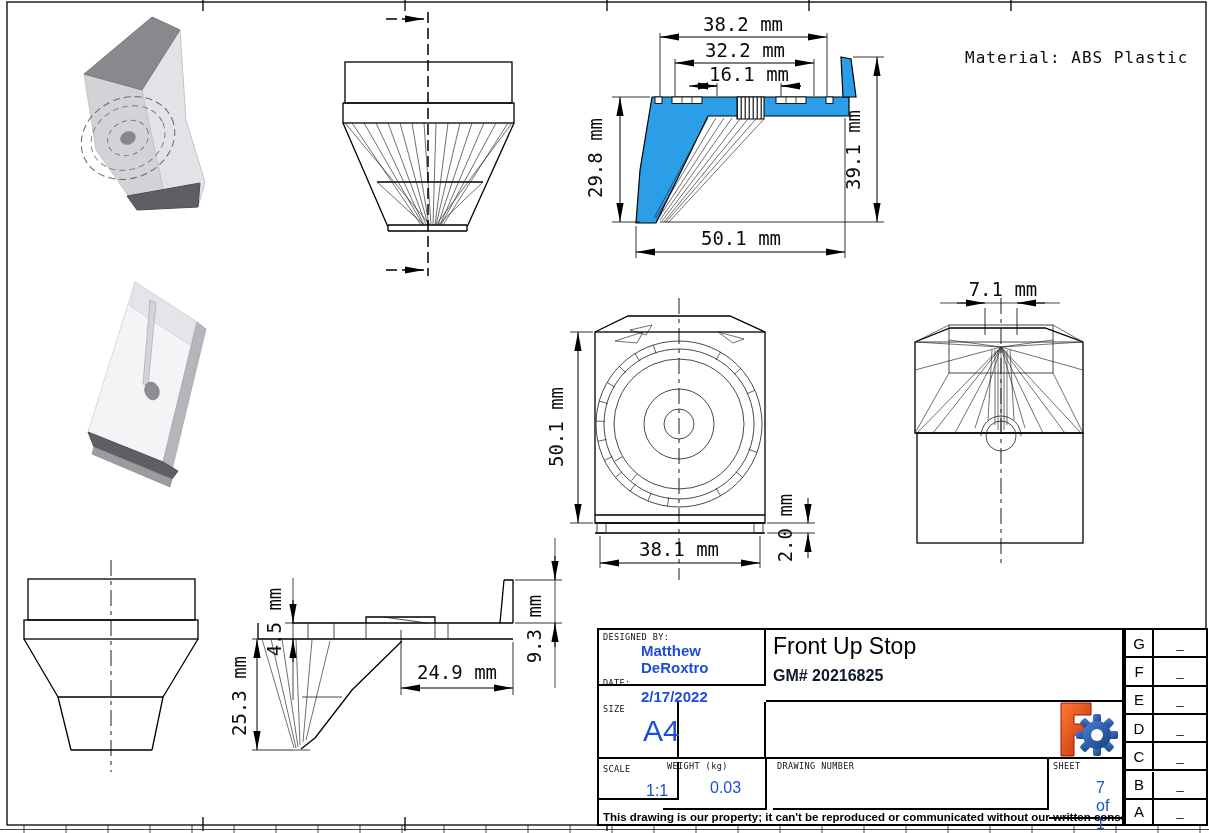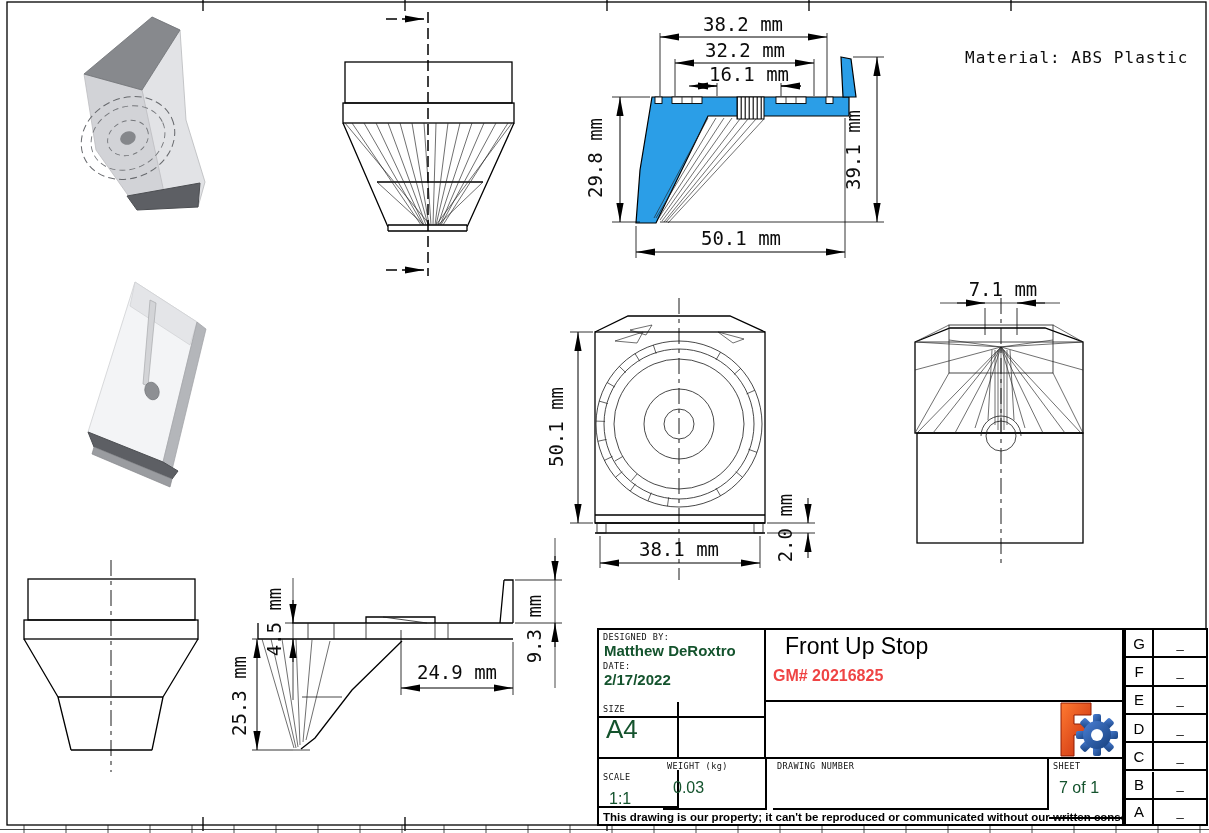--- a/index.html
+++ b/index.html
@@ -17,24 +17,24 @@
   .cut{stroke:#000;stroke-width:1.5;fill:none;stroke-dasharray:11 5;}
   .blue{fill:#2B9EE7;stroke:#000;stroke-width:1.2;}
   
   .tb{position:absolute;left:597px;top:628px;width:527px;height:198px;
       border:2px solid #000;box-sizing:border-box;background:#fff;}
   .tb .cell{position:absolute;box-sizing:border-box;}
   .br{border-right:2px solid #000;}
   .bb{border-bottom:2px solid #000;}
   .lbl{font-family:"DejaVu Sans Mono",monospace;font-size:8.5px;letter-spacing:.4px;
        color:#111;padding:2px 0 0 4px;}
-  .val{font-size:15px;font-weight:700;color:#14532d;padding:0 0 0 5px;}
-  .part-title{font-size:23px;font-weight:400;color:#000;padding:3px 0 0 7px;margin-left:12px;}
-  .part-sub{font-size:16px;font-weight:700;color:#ef4444;padding:7px 0 0 7px;}
-  .big{font-size:26px;font-weight:400;padding:0 0 0 7px;}
+  .val{font-size:15px;font-weight:700;color:#1d4ed8;padding:0 0 0 5px;margin-left:37px;}
+  .part-title{font-size:23px;font-weight:400;color:#000;padding:3px 0 0 7px;}
+  .part-sub{font-size:16px;font-weight:700;color:#0f172a;padding:7px 0 0 7px;}
+  .big{font-size:30px;font-weight:400;padding:0 0 0 7px;}
   .v3{font-size:16px;font-weight:400;padding:8px 0 0 10px;}
   .note{font-size:11.5px;font-weight:700;color:#000;padding:1px 0 0 4px;white-space:nowrap;}
   .rev{position:absolute;left:1124px;top:628px;width:84px;height:198px;
        border:2px solid #000;box-sizing:border-box;background:#fff;}
   .rev .row{position:absolute;left:0;width:100%;height:28.3px;border-bottom:2px solid #000;box-sizing:border-box;}
   .rev .row:last-child{border-bottom:none;}
   .rev .lt{position:absolute;left:0;top:0;width:28px;height:100%;border-right:2px solid #000;
            box-sizing:border-box;display:flex;align-items:center;justify-content:center;
            font-size:15px;color:#000;}
   .rev .vl{position:absolute;left:28px;top:0;right:0;height:100%;display:flex;
@@ -244,37 +244,37 @@
     <path class="ext" d="M515,580 H562 M515,623 H562"></path>
     <line x1="555" y1="538" x2="555" y2="688" class="thin"></line>
     <path class="dim" d="M555,556 V580" marker-end="url(#arr)"></path>
     <path class="dim" d="M555,647 V623" marker-end="url(#arr)"></path>
     <text x="541" y="629" class="dimtxt" text-anchor="middle" transform="rotate(-90 541 629)">9.3 mm</text>
   </g>
 </svg>
 
 
 <div class="tb">
-  <div class="cell br bb" style="left:0;top:0;width:167px;height:88px;">
+  <div class="cell br bb" style="left:0;top:0;width:167px;height:56px;">
     <div class="lbl">DESIGNED BY:</div>
     <div class="val">Matthew DeRoxtro</div>
     <div class="lbl">DATE:</div>
     <div class="val">2/17/2022</div>
   </div>
   <div class="cell bb" style="left:167px;top:0;width:358px;height:72px;">
     <div class="part-title">Front Up Stop</div>
     <div class="part-sub">GM# 20216825</div>
   </div>
   <div class="cell br bb" style="left:0;top:72px;width:80px;height:57px;">
     <div class="lbl">SIZE</div>
     <div class="val big">A4</div>
   </div>
   <div class="cell br bb" style="left:80px;top:72px;width:87px;height:57px;"></div>
   <div class="cell bb" style="left:167px;top:72px;width:358px;height:57px;"></div>
-  <div class="cell br bb" style="left:0;top:140px;width:80px;height:38px;">
+  <div class="cell br bb" style="left:0;top:132px;width:80px;height:38px;">
     <div class="lbl">SCALE</div>
     <div class="val v3">1:1</div>
   </div>
   <div class="cell br bb" style="left:64px;top:129px;width:104px;height:51px;">
     <div class="lbl">WEIGHT (kg)</div>
     <div class="val v3">0.03</div>
   </div>
   <div class="cell br bb" style="left:174px;top:129px;width:276px;height:51px;">
     <div class="lbl">DRAWING NUMBER</div>
   </div>

